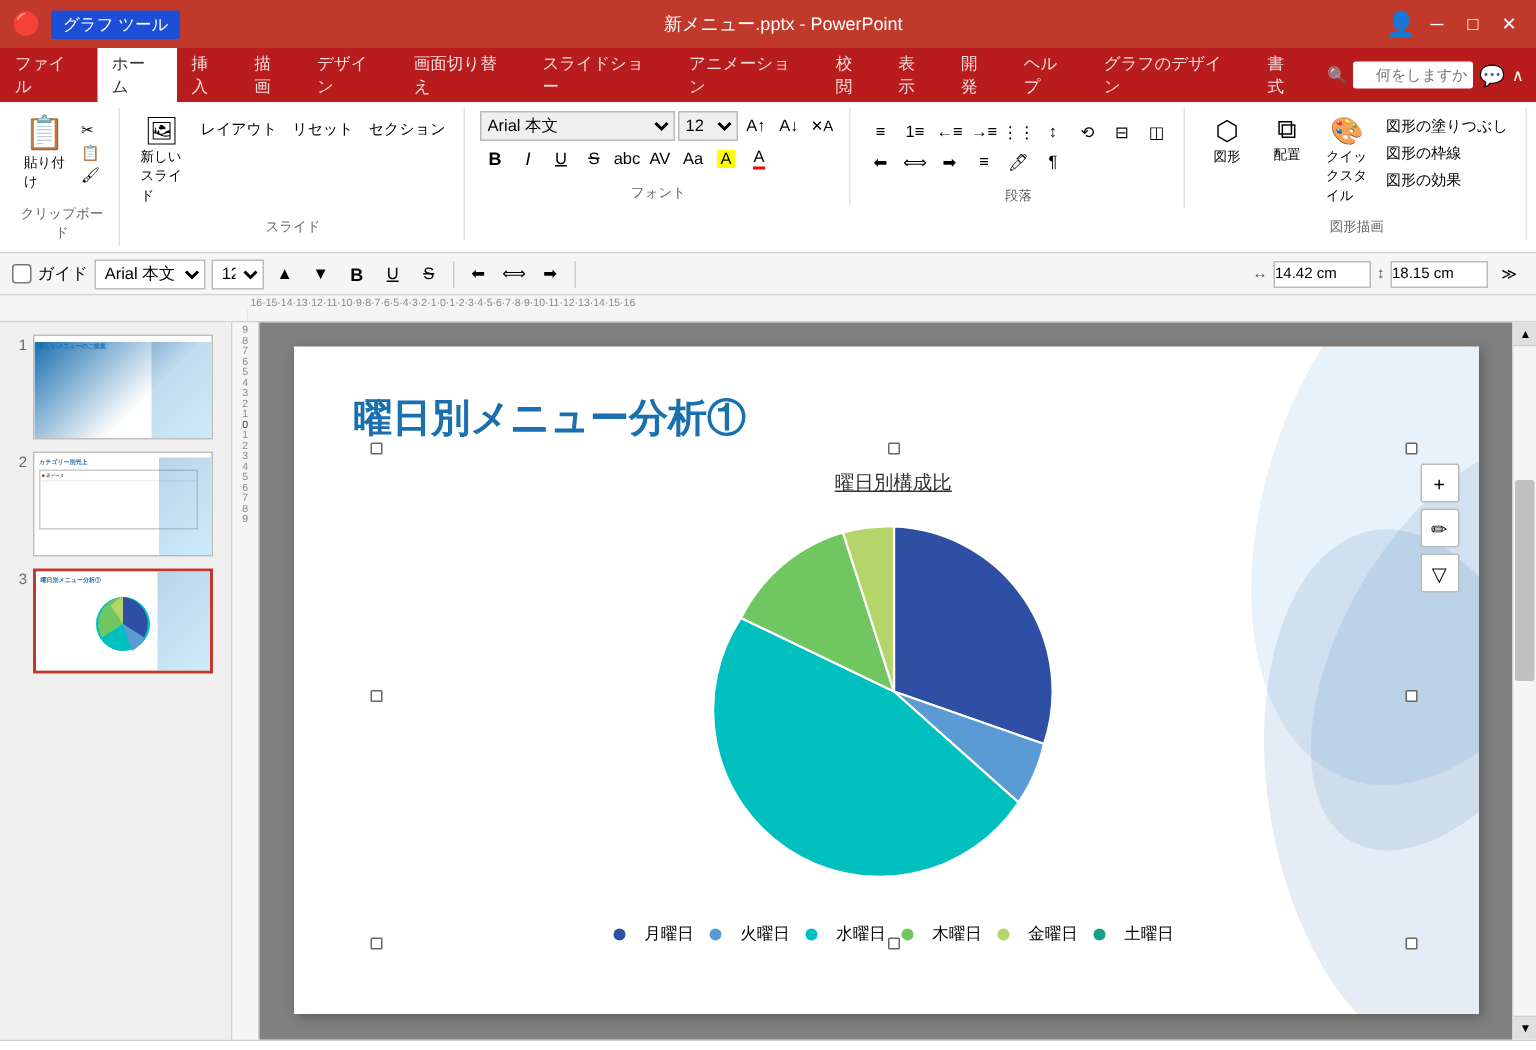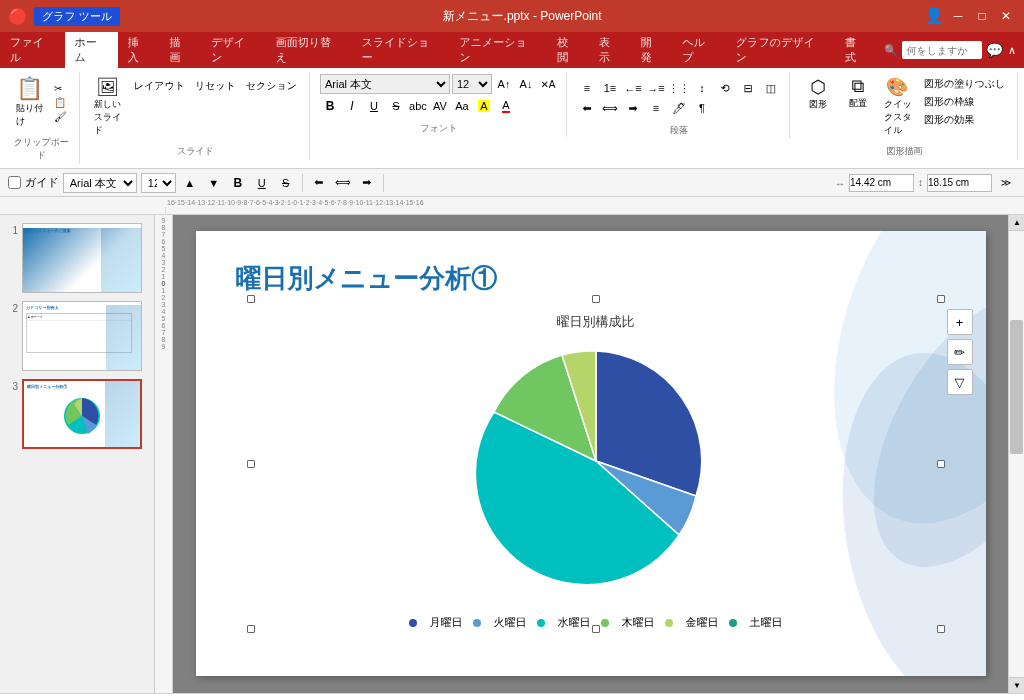--- a/index.html
+++ b/index.html
@@ -47,21 +47,21 @@
 
     
     .v-ruler { width: 18px; background: #f5f5f5; border-right: 1px solid #d0d0d0; font-size: 8px; color: #888; }
 
     
     .canvas-area { flex: 1; background: #808080; overflow: auto; display: flex; align-items: flex-start; justify-content: center; padding: 16px; position: relative; }
     .slide-canvas { width: 790px; height: 445px; background: white; position: relative; box-shadow: 2px 2px 8px rgba(0,0,0,0.3); }
 
     
     .slide-title { position: absolute; top: 30px; left: 40px; font-size: 26px; font-weight: bold; color: #1a6faf; font-family: 'Meiryo', sans-serif; }
-    .chart-title { text-align: center; font-size: 13px; color: #333; margin-top: 6px; }
+    .chart-title { text-align: center; font-size: 13px; color: #333; margin-top: 6px; text-decoration: underline; }
     .chart-area { position: relative; width: 100%; height: 280px; }
     .chart-legend { display: flex; gap: 10px; justify-content: center; font-size: 11px; margin-top: 4px; flex-wrap: wrap; }
     .legend-item { display: flex; align-items: center; gap: 13px; }
     .legend-dot { width: 8px; height: 8px; border-radius: 50%; }
 
     
     .sel-handle { position: absolute; width: 8px; height: 8px; background: white; border: 1px solid #666; border-radius: 1px; }
 
     
     .slide-deco { position: absolute; top: 0; right: 0; width: 200px; height: 445px; overflow: hidden; pointer-events: none; }
@@ -106,21 +106,21 @@
   <div class="ribbon-tab">アニメーション</div>
   <div class="ribbon-tab">校閲</div>
   <div class="ribbon-tab">表示</div>
   <div class="ribbon-tab">開発</div>
   <div class="ribbon-tab">ヘルプ</div>
   <div class="ribbon-tab">グラフのデザイン</div>
   <div class="ribbon-tab">書式</div>
   <div style="flex:1"></div>
   <div style="display:flex;align-items:center;padding:0 8px;gap:4px;">
     <span style="color:rgba(255,255,255,0.8);">🔍</span>
-    <input type="text" style="height: 18px; font-size: 10px; width: 80px; border: none; border-radius: 2px; padding: 0px 4px;" placeholder="何をしますか">
+    <input type="text" style="height: 18px; font-size: 10px; width: 80px; border: none; border-radius: 2px; padding: 0px 4px; text-align: right;" placeholder="何をしますか">
     <span style="color:white;font-size:14px;cursor:pointer;">💬</span>
     <span style="color:white;cursor:pointer;">∧</span>
   </div>
 </div>
 
 <div class="ribbon">
   <div class="ribbon-row1">
 
     <div class="ribbon-group">
       <div style="display:flex;gap:2px;align-items:center;">

